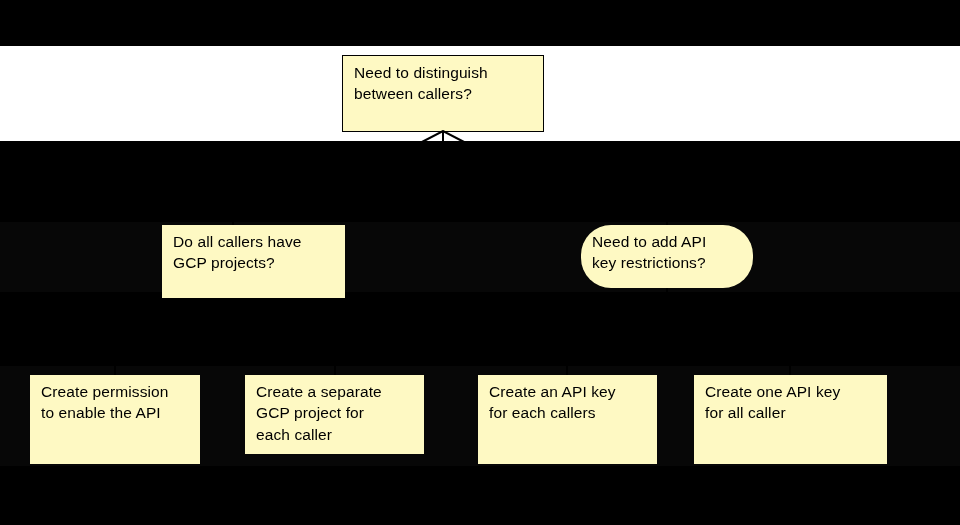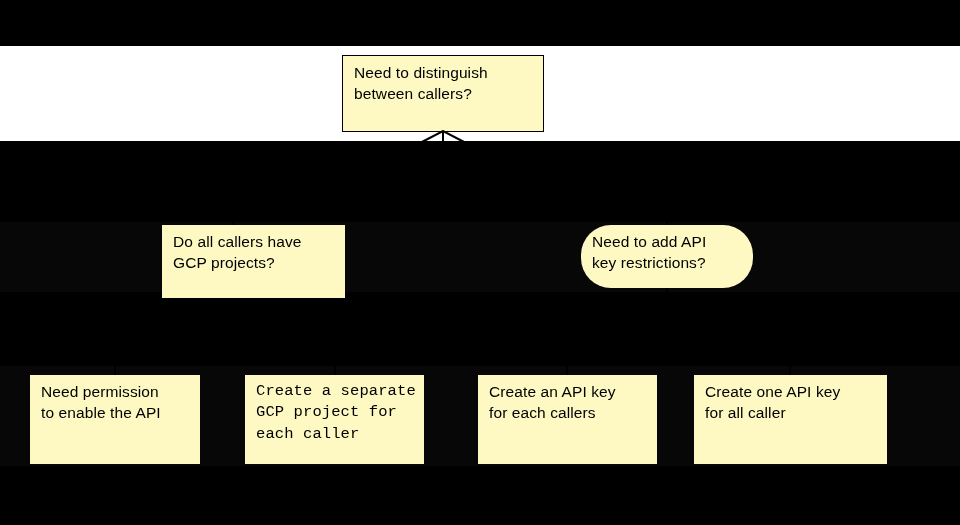--- a/index.html
+++ b/index.html
@@ -100,25 +100,25 @@
     <span class="node-label">Do all callers have
 GCP projects?</span>
   </div>
 
   <div class="node" style="left:581px; top:225px; width:172px; height:63px;border-radius:30px;">
     <span class="node-label">Need to add API
 key restrictions?</span>
   </div>
 
   <div class="node" style="left:30px; top:375px; width:170px; height:89px;">
-    <span class="node-label">Need permission
+    <span class="node-label">Create permission
 to enable the API</span>
   </div>
 
-  <div class="node" style="left:245px; top:375px; width:179px; height:89px;font-family:Liberation Mono, monospace;">
+  <div class="node" style="left:245px; top:375px; width:179px; height:79px;">
     <span class="node-label">Create a separate
 GCP project for
 each caller</span>
   </div>
 
   <div class="node" style="left:478px; top:375px; width:179px; height:89px;">
     <span class="node-label">Create an API key
 for each callers</span>
   </div>
 

